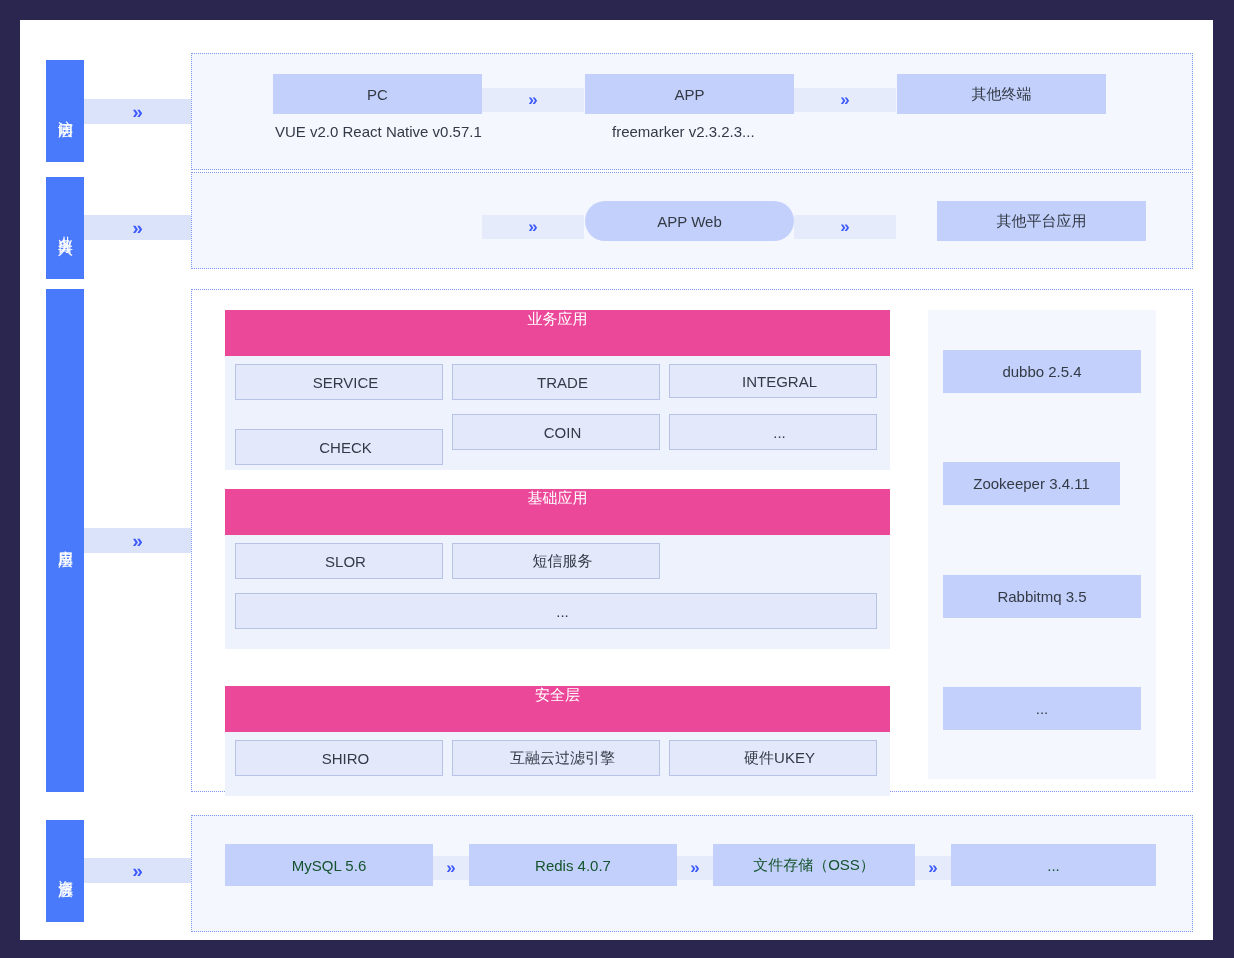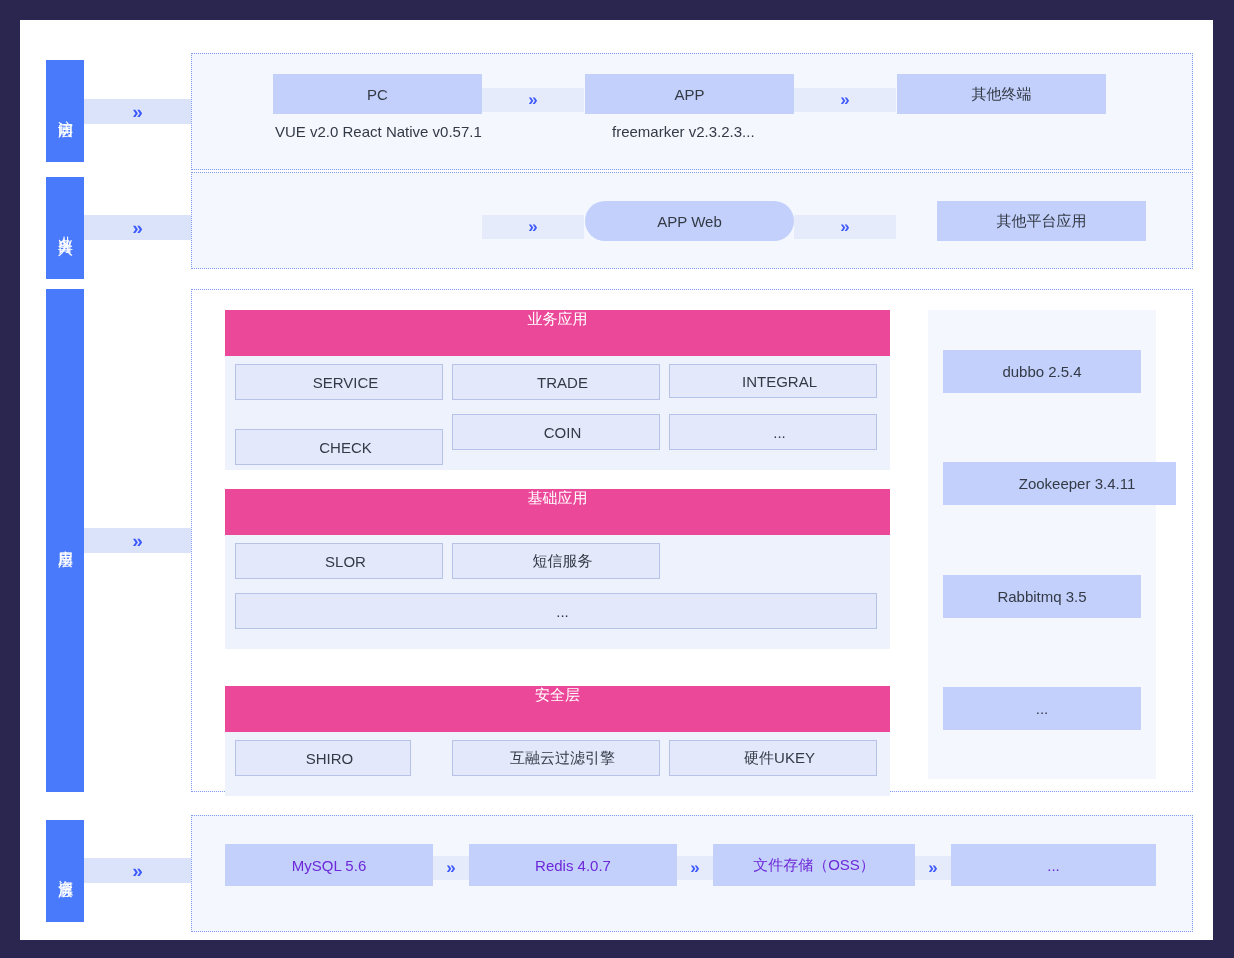--- a/index.html
+++ b/index.html
@@ -98,21 +98,21 @@
     background:#c3d0fb;
     display:flex;align-items:center;justify-content:center;
     color:#333a46;font-size:15px;
   }
 
   
   .resbox{
     position:absolute;
     background:#c3d0fb;
     display:flex;align-items:center;justify-content:center;
-    color:#6d28d9;font-size:15px;
+    color:#14532d;font-size:15px;
   }
 </style>
 </head>
 <body>
 
 <div class="canvas">
 
   <div class="layer-strip" style="left:26px;top:40px;width:38px;height:102px;">
     <span>访问层</span>
   </div>
@@ -205,36 +205,36 @@
     </div>
     <div class="cell" style="left:10px;top:104px;width:642px;height:36px;">
       <span>...</span>
     </div>
   </div>
 
   <div class="group" style="left:205px;top:649px;width:665px;height:110px;margin-top:17px;">
     <div class="group-head">
       <span>安全层</span>
     </div>
-    <div class="cell" style="left:10px;top:54px;width:176px;height:36px;">
+    <div class="cell" style="left:10px;top:54px;width:208px;height:36px;">
       <span>SHIRO</span>
     </div>
     <div class="cell" style="left:227px;top:54px;width:208px;height:36px;">
       <span>互融云过滤引擎</span>
     </div>
     <div class="cell" style="left:444px;top:54px;width:208px;height:36px;">
       <span>硬件UKEY</span>
     </div>
   </div>
 
   <div class="mw-panel" style="left:908px;top:290px;width:228px;height:469px;">
     <div class="mw-cell" style="left:15px;top:40px;width:198px;height:43px;">
       <span>dubbo 2.5.4</span>
     </div>
-    <div class="mw-cell" style="left:15px;top:152px;width:198px;height:43px;padding-left:35px;">
+    <div class="mw-cell" style="left:15px;top:152px;width:177px;height:43px;">
       <span>Zookeeper 3.4.11</span>
     </div>
     <div class="mw-cell" style="left:15px;top:265px;width:198px;height:43px;">
       <span>Rabbitmq 3.5</span>
     </div>
     <div class="mw-cell" style="left:15px;top:377px;width:198px;height:43px;">
       <span>...</span>
     </div>
   </div>
 

